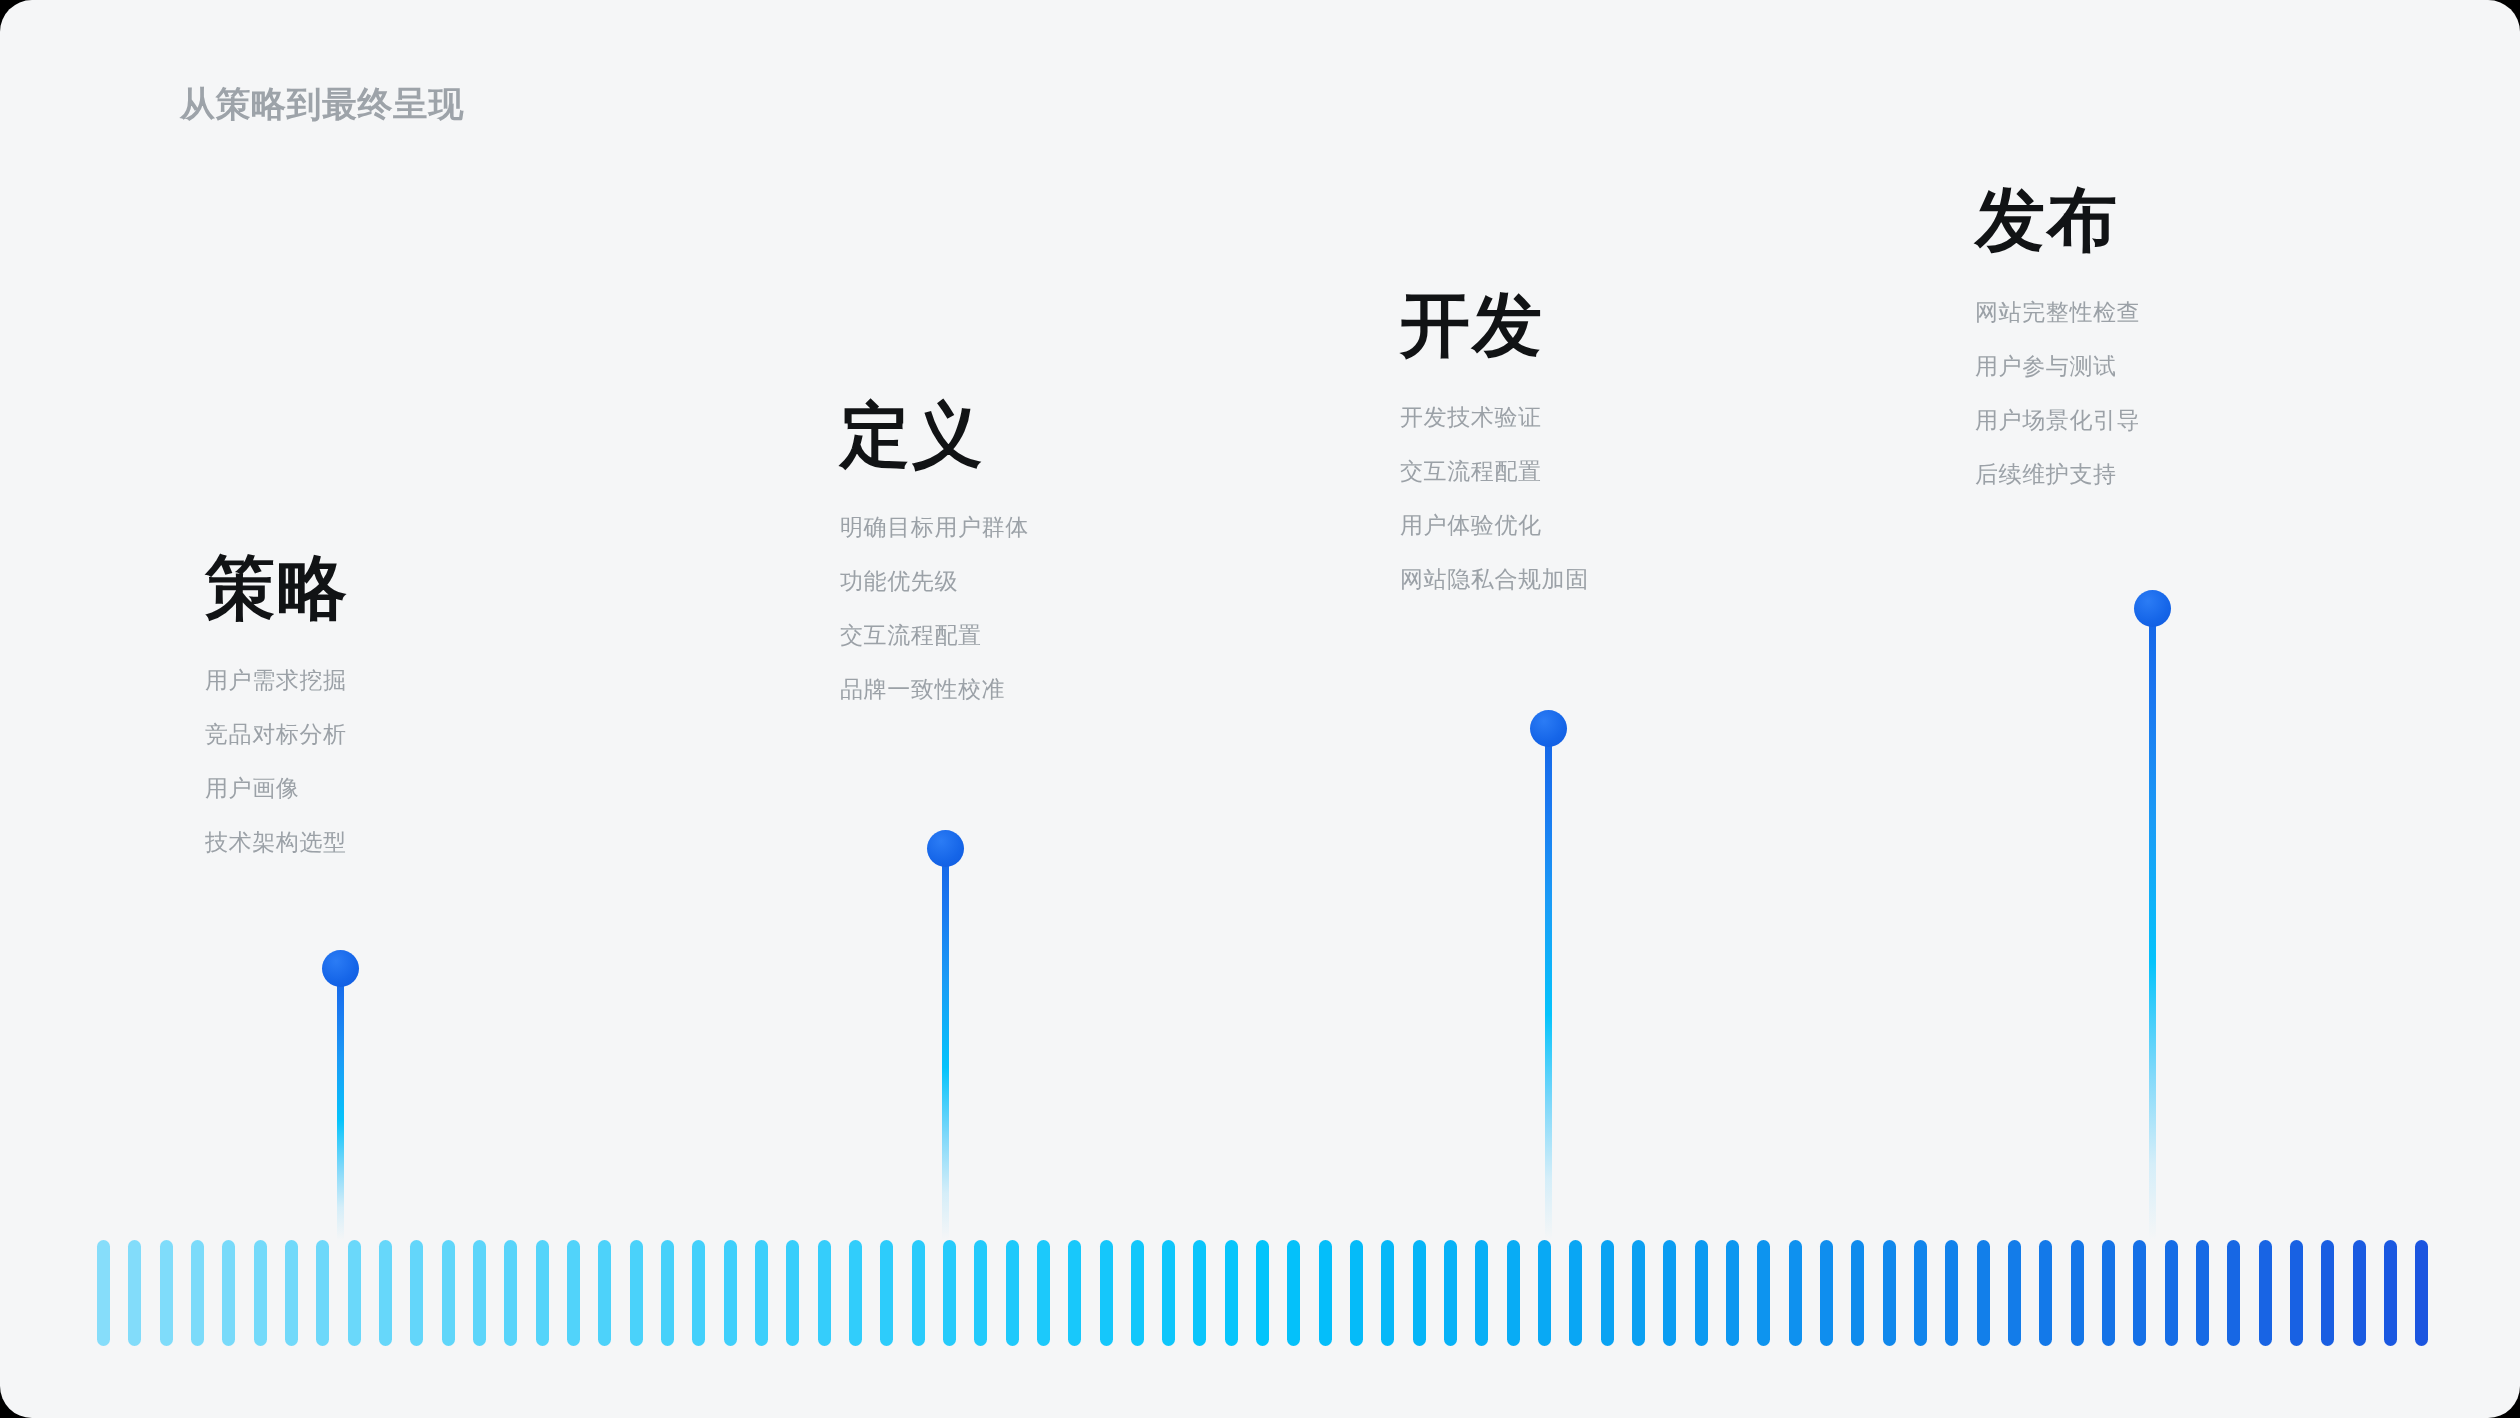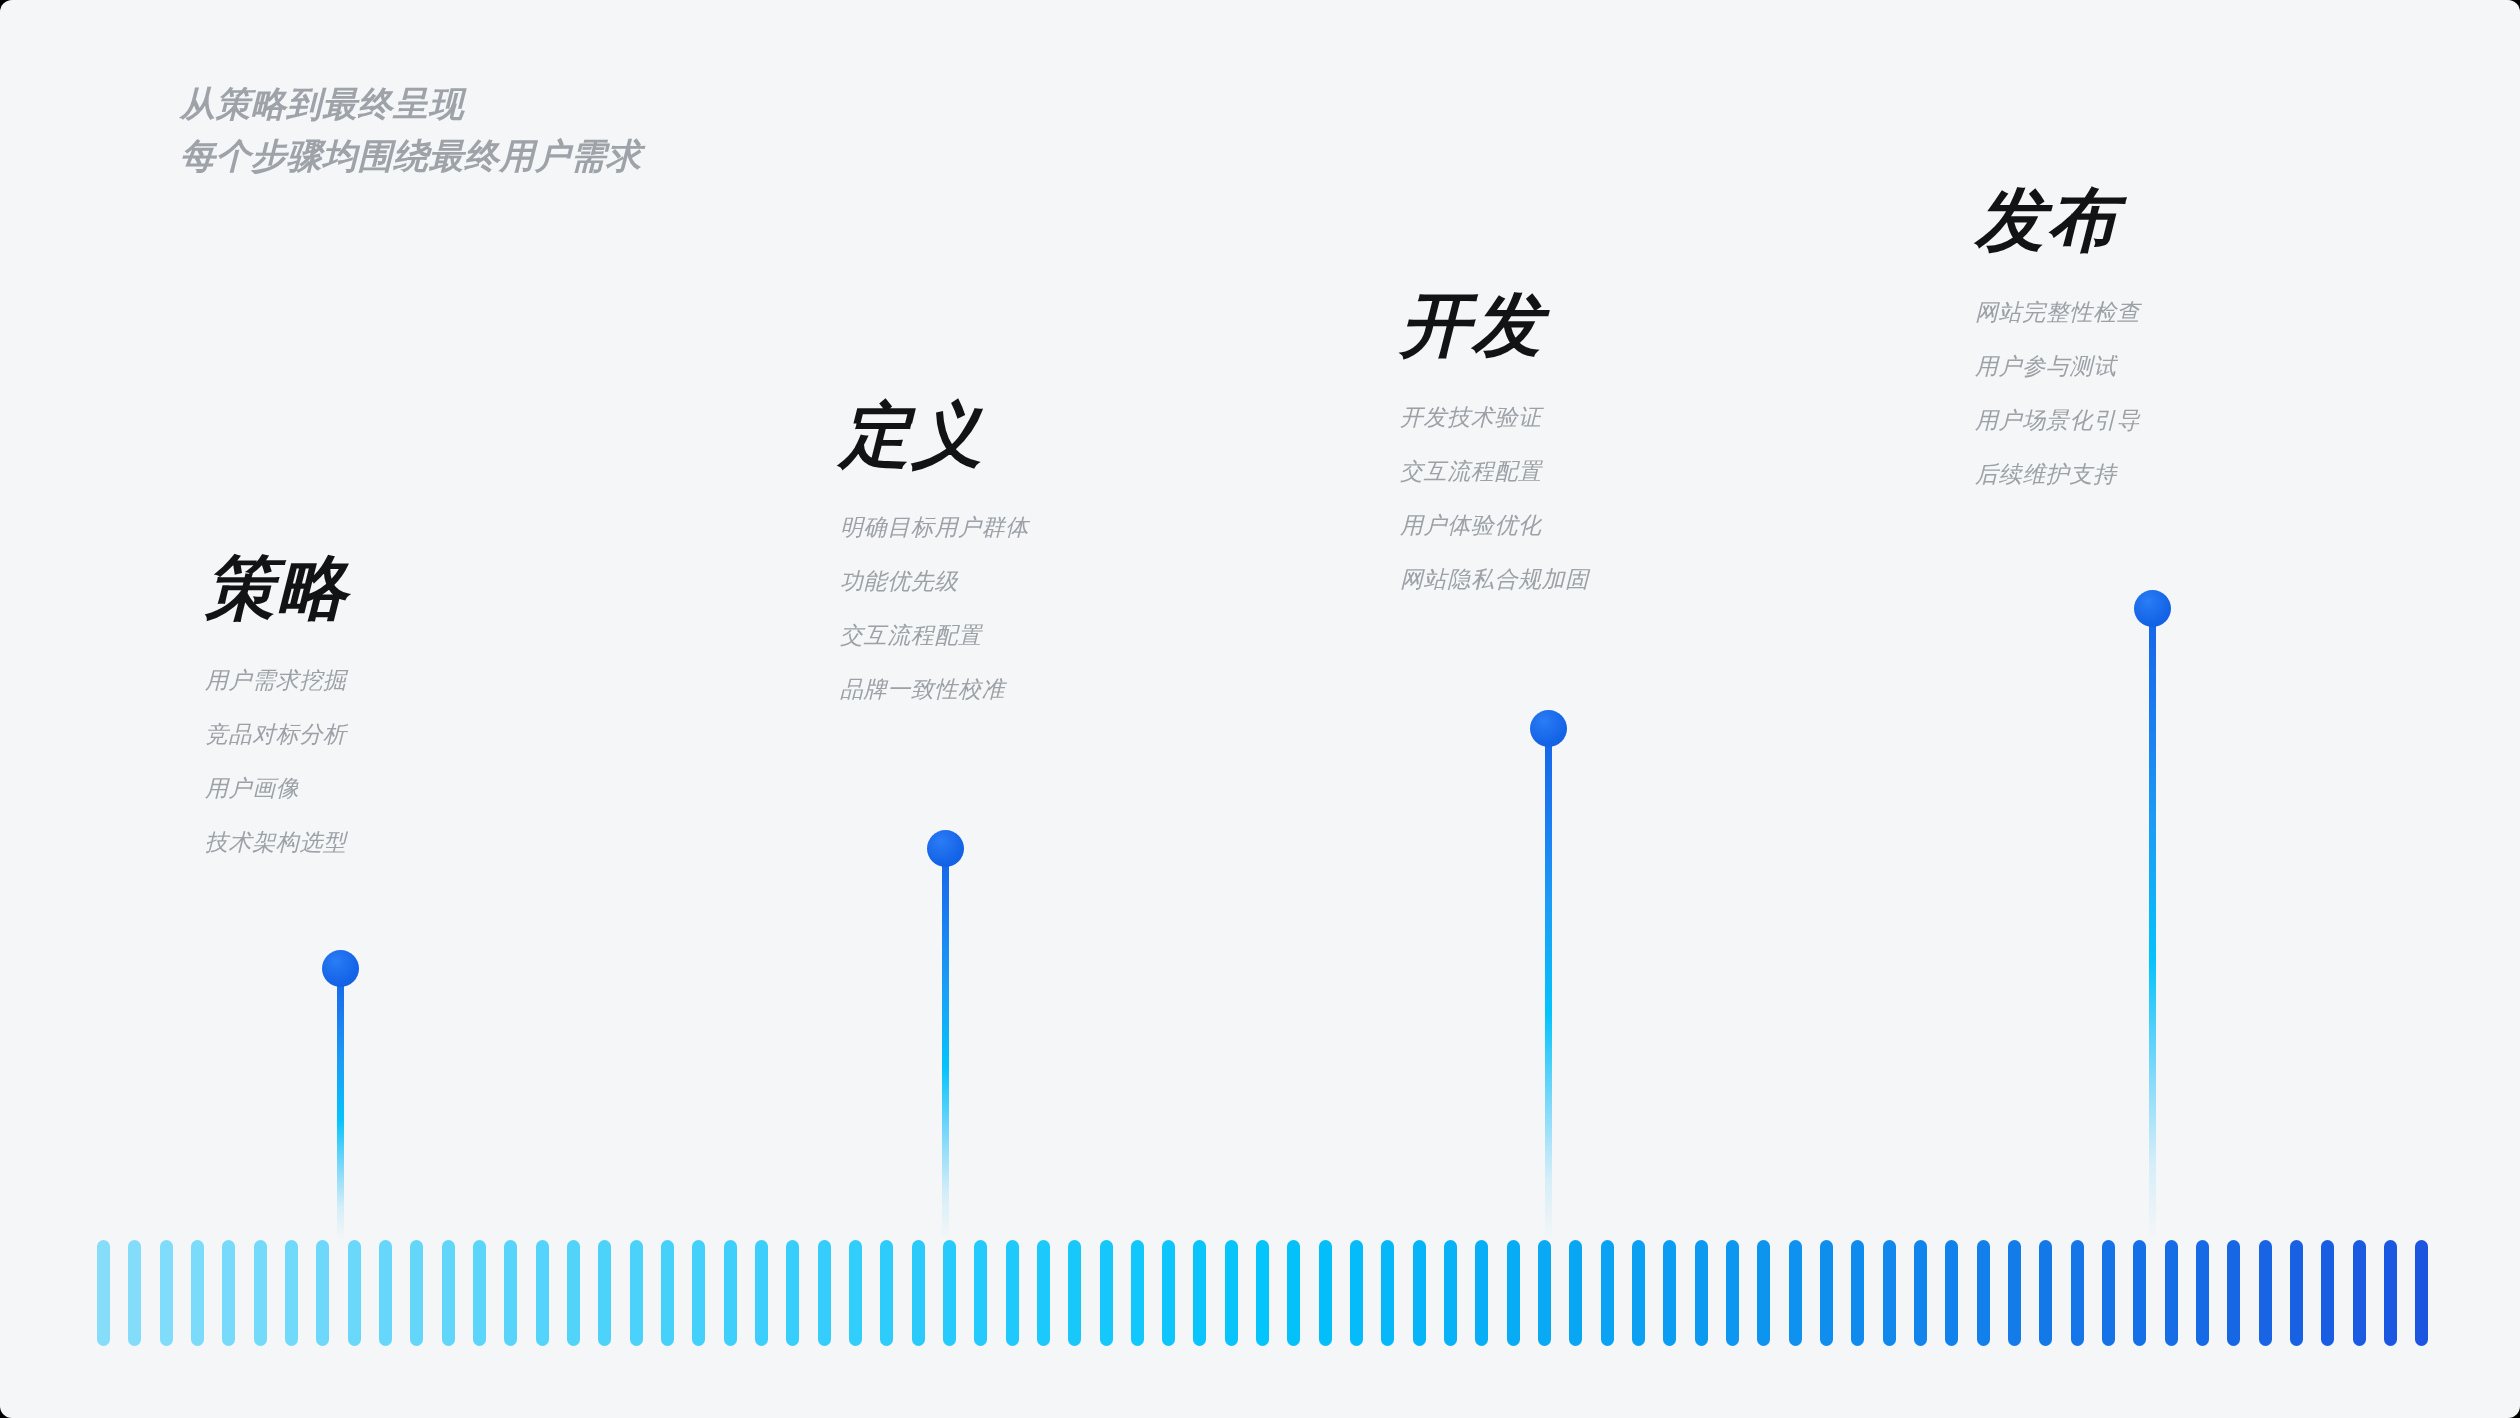--- a/index.html
+++ b/index.html
@@ -12,23 +12,22 @@
     height: 1418px;
     overflow: hidden;
     font-family: "Liberation Sans", "DejaVu Sans", sans-serif;
   }
 
   #canvas {
     position: relative;
     width: 2520px;
     height: 1418px;
     background: #f5f6f7;
-    border-radius: 12px;
+    border-radius: 32px;
     overflow: hidden;
-    font-style: italic;
   }
 
   
   #header {
     position: absolute;
     left: 180px;
     top: 78px;
     width: 900px;
   }
   .header-line {
@@ -131,21 +130,20 @@
     flex: 0 0 auto;
   }
 </style>
 </head>
 <body>
 
 <div id="canvas">
 
   <div id="header">
     <div class="header-line">从策略到最终呈现</div>
-    <div class="header-line">每个步骤均围绕最终用户需求</div>
   </div>
 
   <div class="stage" id="stage-0">
     <div class="stage-title">策略</div>
     <div class="stage-items">
       <div class="stage-item">用户需求挖掘</div>
       <div class="stage-item">竞品对标分析</div>
       <div class="stage-item">用户画像</div>
       <div class="stage-item">技术架构选型</div>
     </div>

